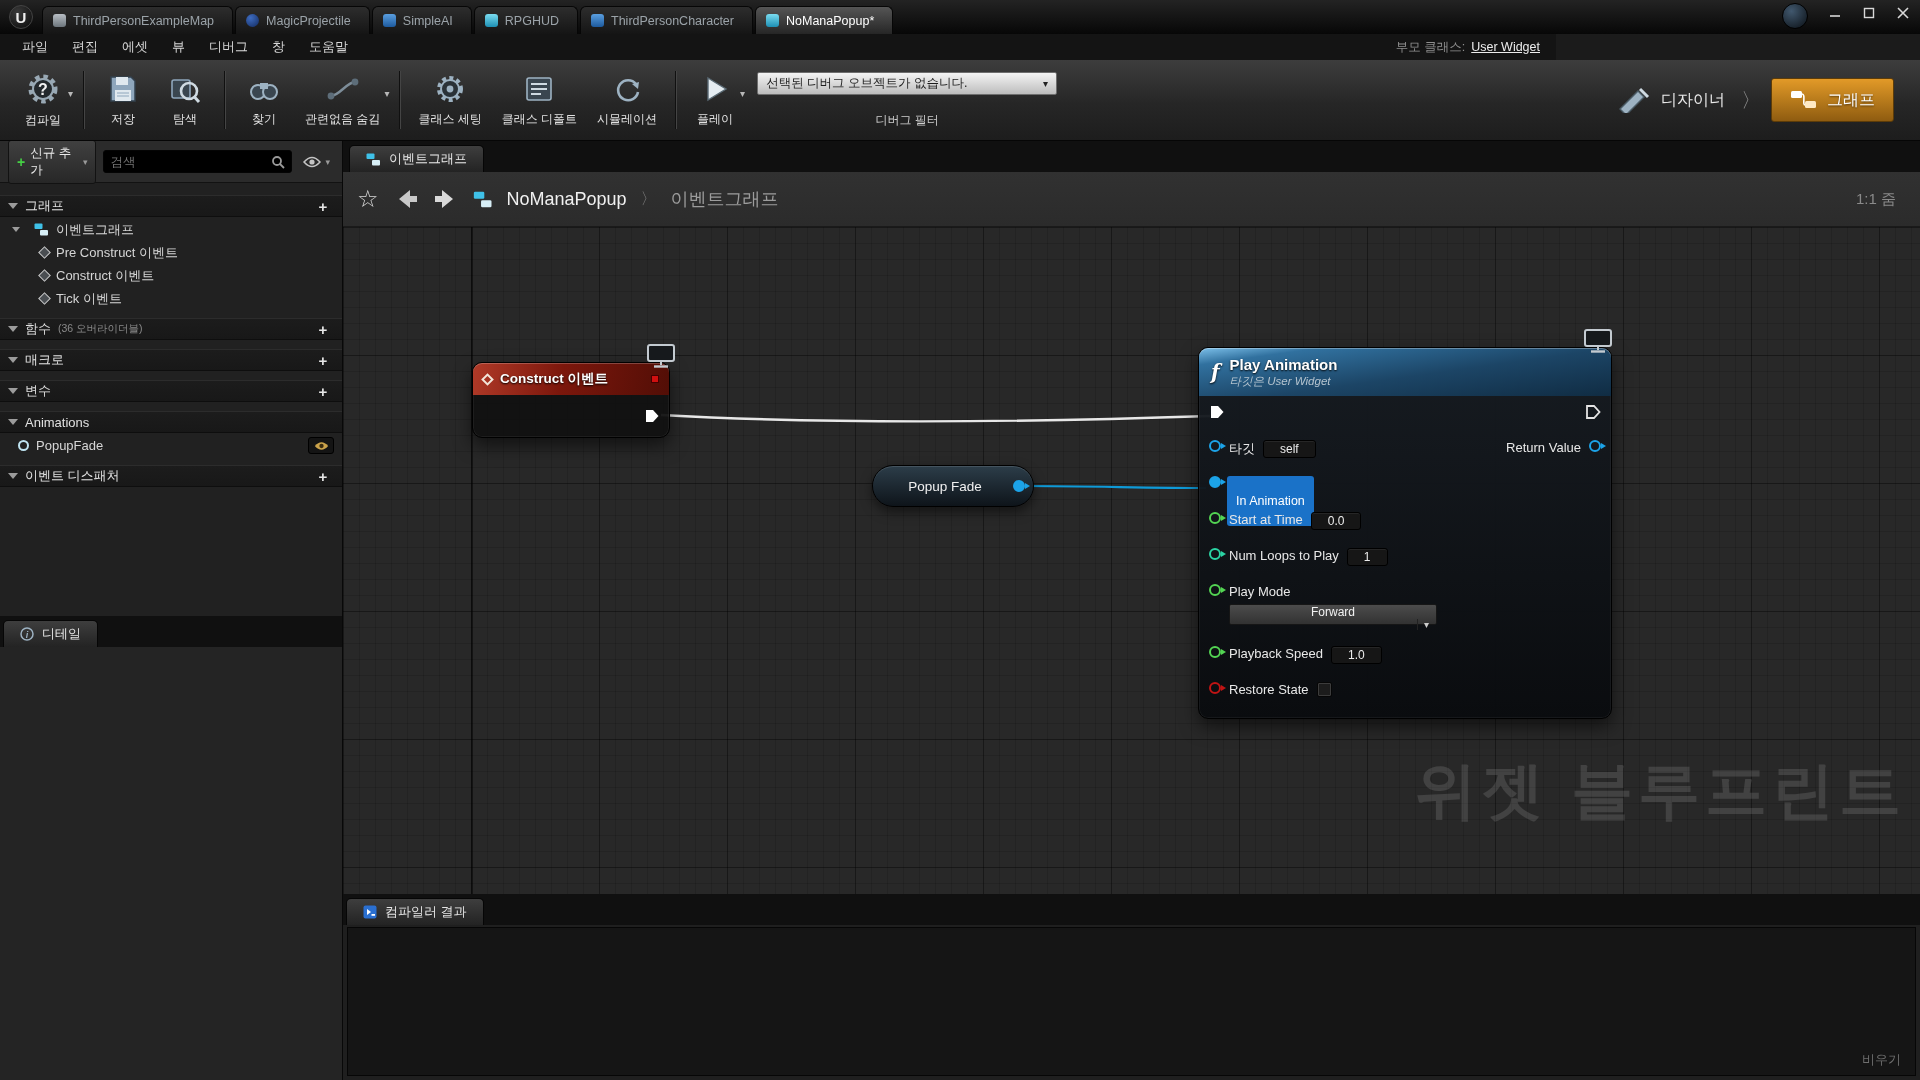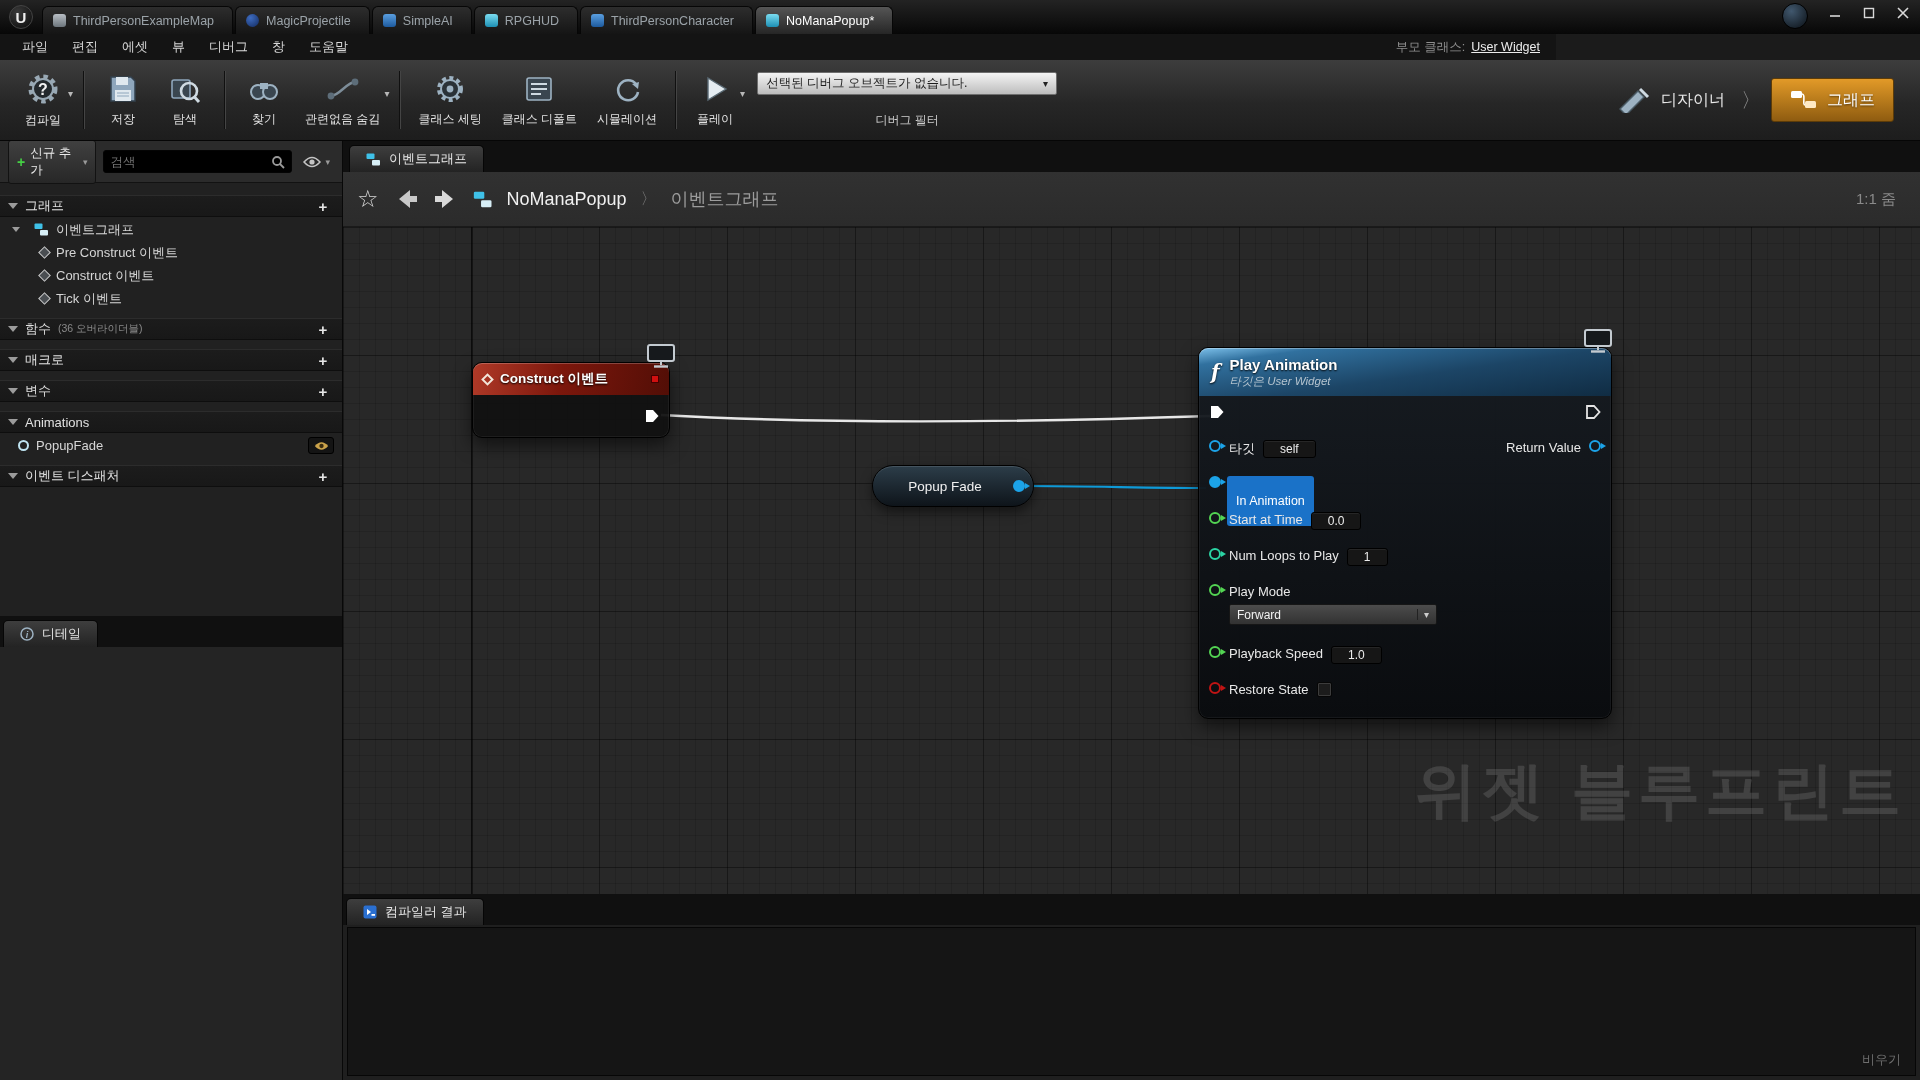--- a/index.html
+++ b/index.html
@@ -156,21 +156,21 @@
 
   .pin{width:12px;height:12px;border-radius:50%;border:2.5px solid currentColor;position:relative;flex:none;}
   .pin.filled{background:currentColor;}
   .pin::after{content:'';position:absolute;left:10px;top:.5px;
     border-left:5px solid currentColor;border-top:3.5px solid transparent;border-bottom:3.5px solid transparent;}
   .c-obj{color:#1ca3e8;} .c-float{color:#53d453;} .c-int{color:#2bd4a4;} .c-bool{color:#c01414;}
   .valbox{background:#161616;border:1px solid #000;box-shadow:inset 0 1px 0 rgba(255,255,255,.07);
     border-radius:3px;padding:1px 16px;font-size:12px;color:#ececec;min-width:18px;text-align:center;}
   .pill{background:#1a72c8;border-radius:3px;padding:18px 9px;color:#fff;font-size:12.5px;margin-left:-2px;}
   .dropdown{width:208px;height:21px;background:linear-gradient(#4c4c4c,#323232);border:1px solid #161616;
-    border-radius:2px;display:flex;align-items:center;padding:0 7px;font-size:12px;color:#f2f2f2;}
+    border-radius:2px;display:flex;align-items:center;padding:0 7px;font-size:12px;color:#f2f2f2;flex-direction:column;}
   .dropdown .ddc{margin-left:auto;color:#ccc;font-size:10px;border-left:1px solid #222;padding-left:6px;}
   .checkbox{width:15px;height:15px;background:#1c1c1c;border:1px solid #060606;
     box-shadow:inset 0 0 0 1px #3c3c3c;border-radius:2px;}
   .monitor{position:absolute;}
 
   
   #compiler{position:absolute;left:343px;right:0;top:894px;bottom:0;background:#1f1f1f;}
   .compcontent{position:absolute;left:4px;right:4px;top:33px;bottom:4px;background:#151515;
     border:1px solid #060606;}
   .clearlbl{position:absolute;right:14px;bottom:6px;font-size:13px;color:#6e6e6e;}

